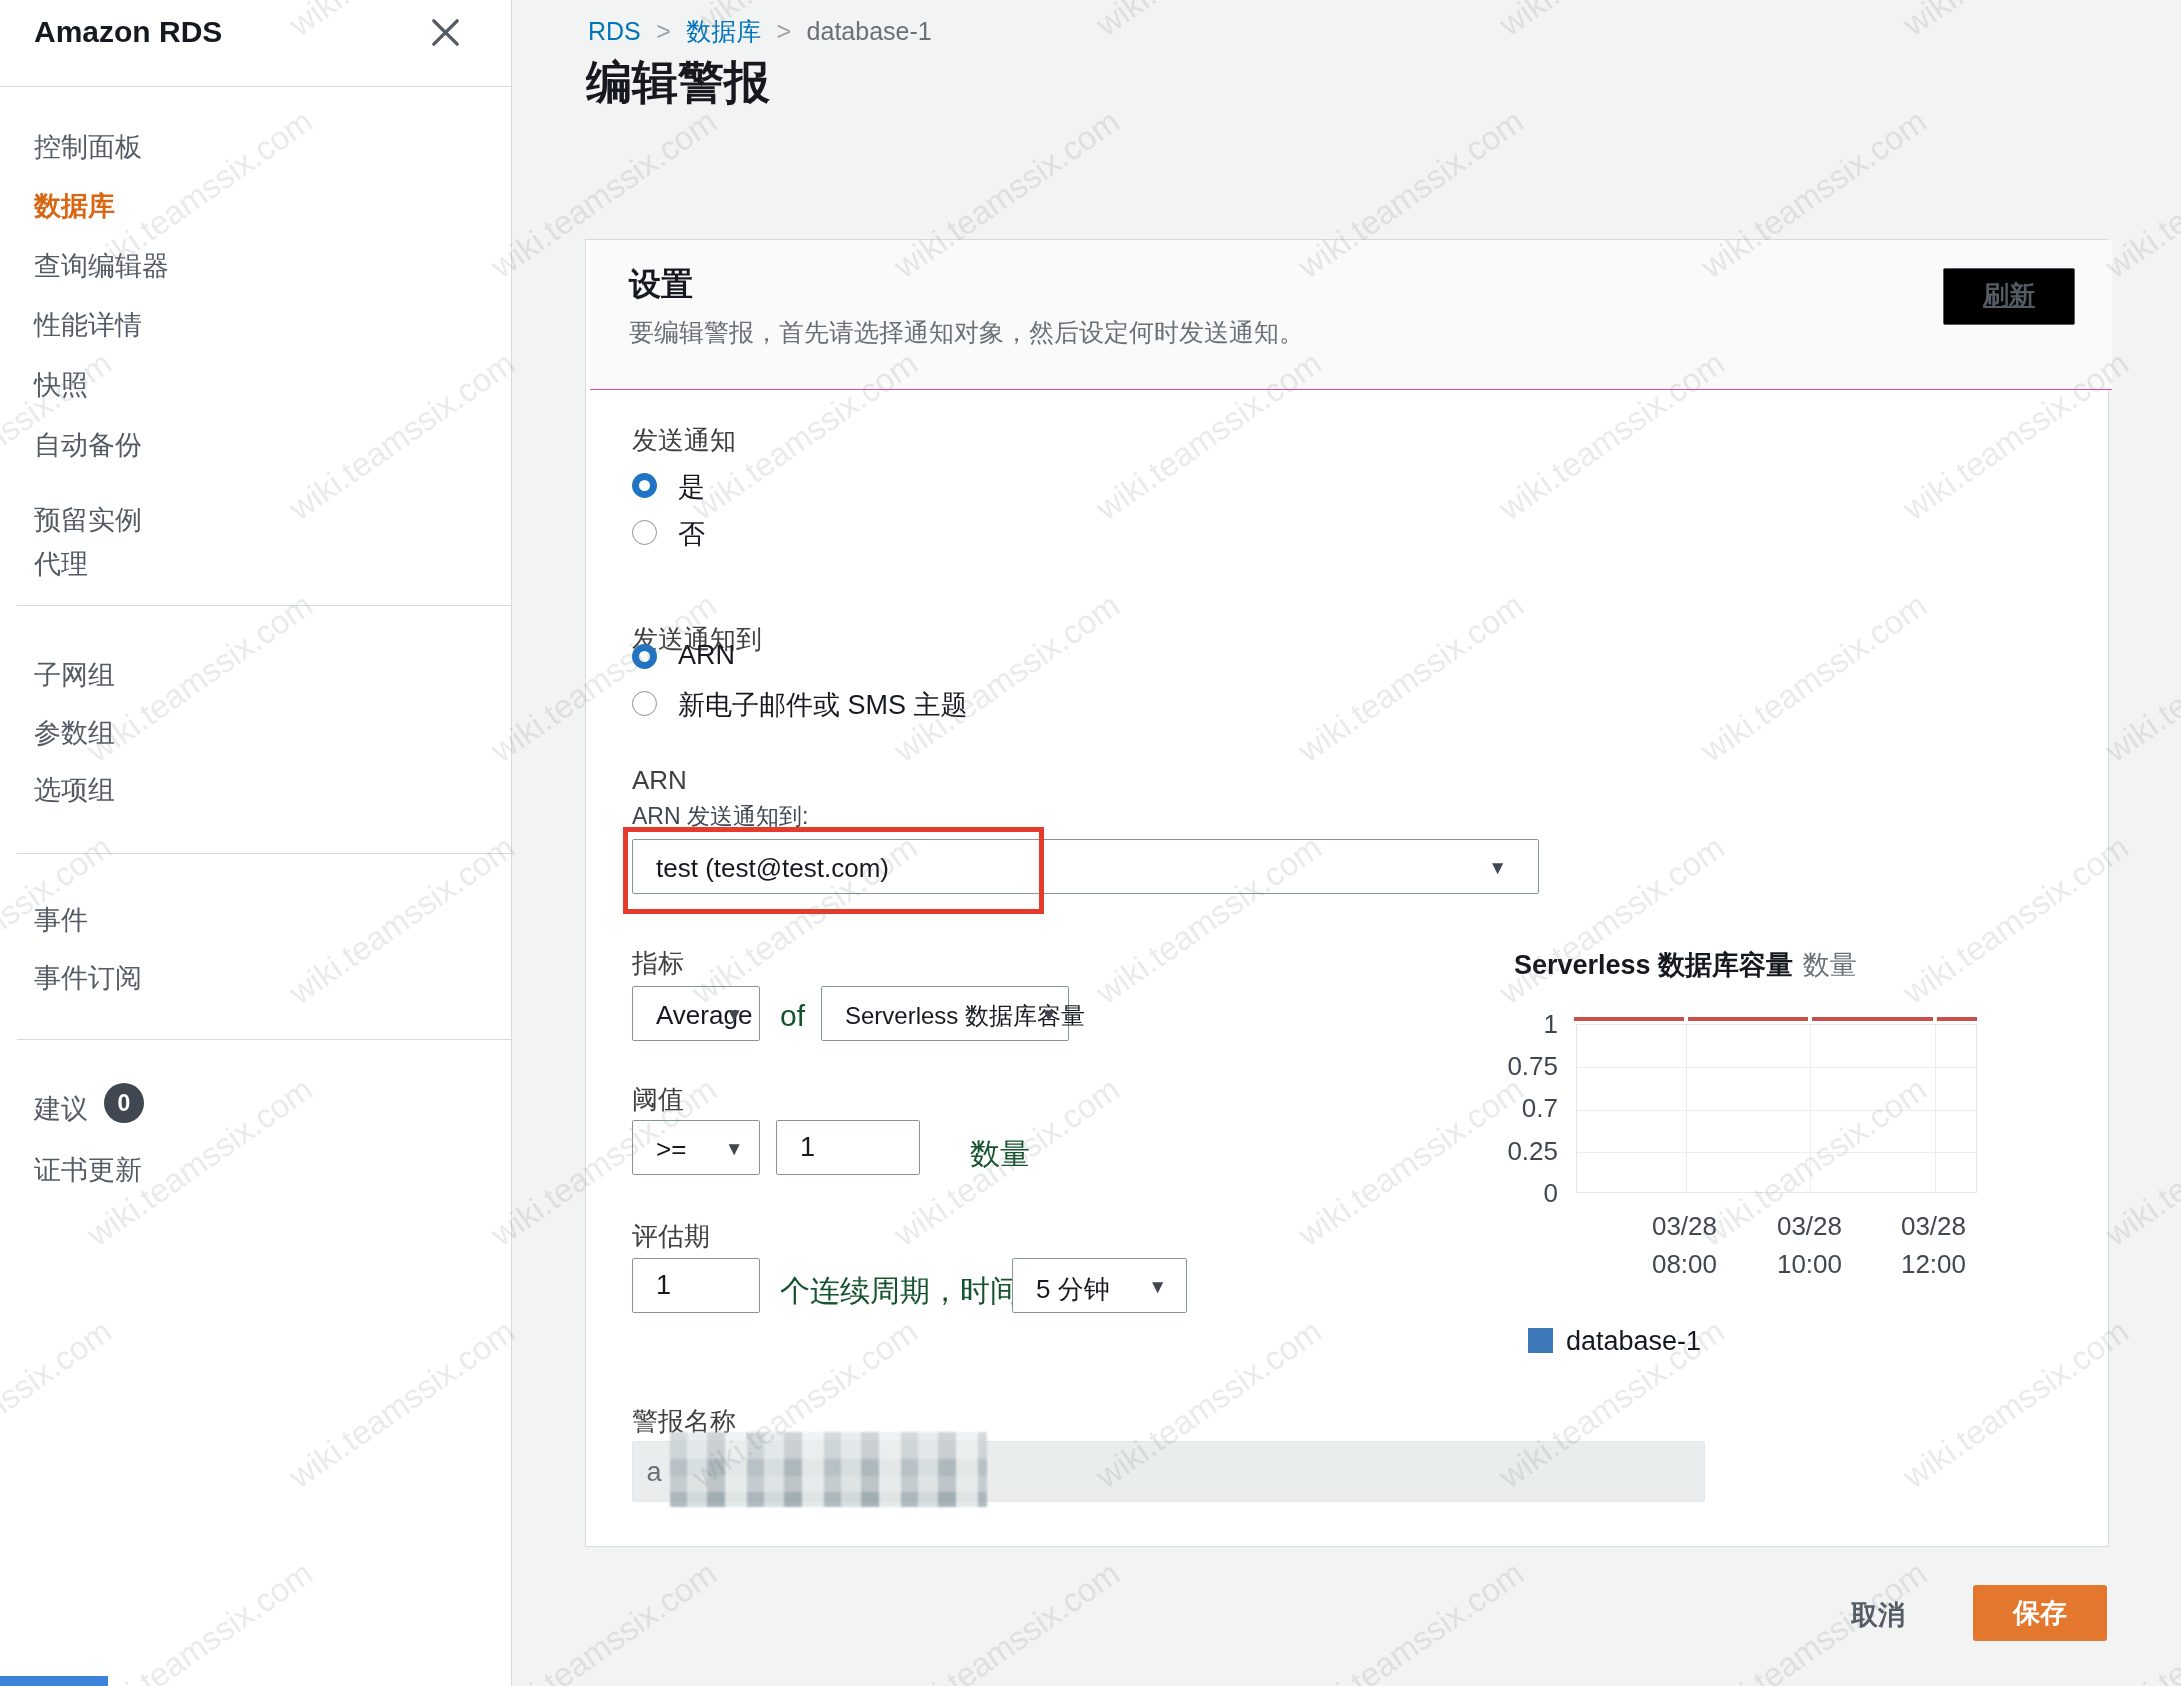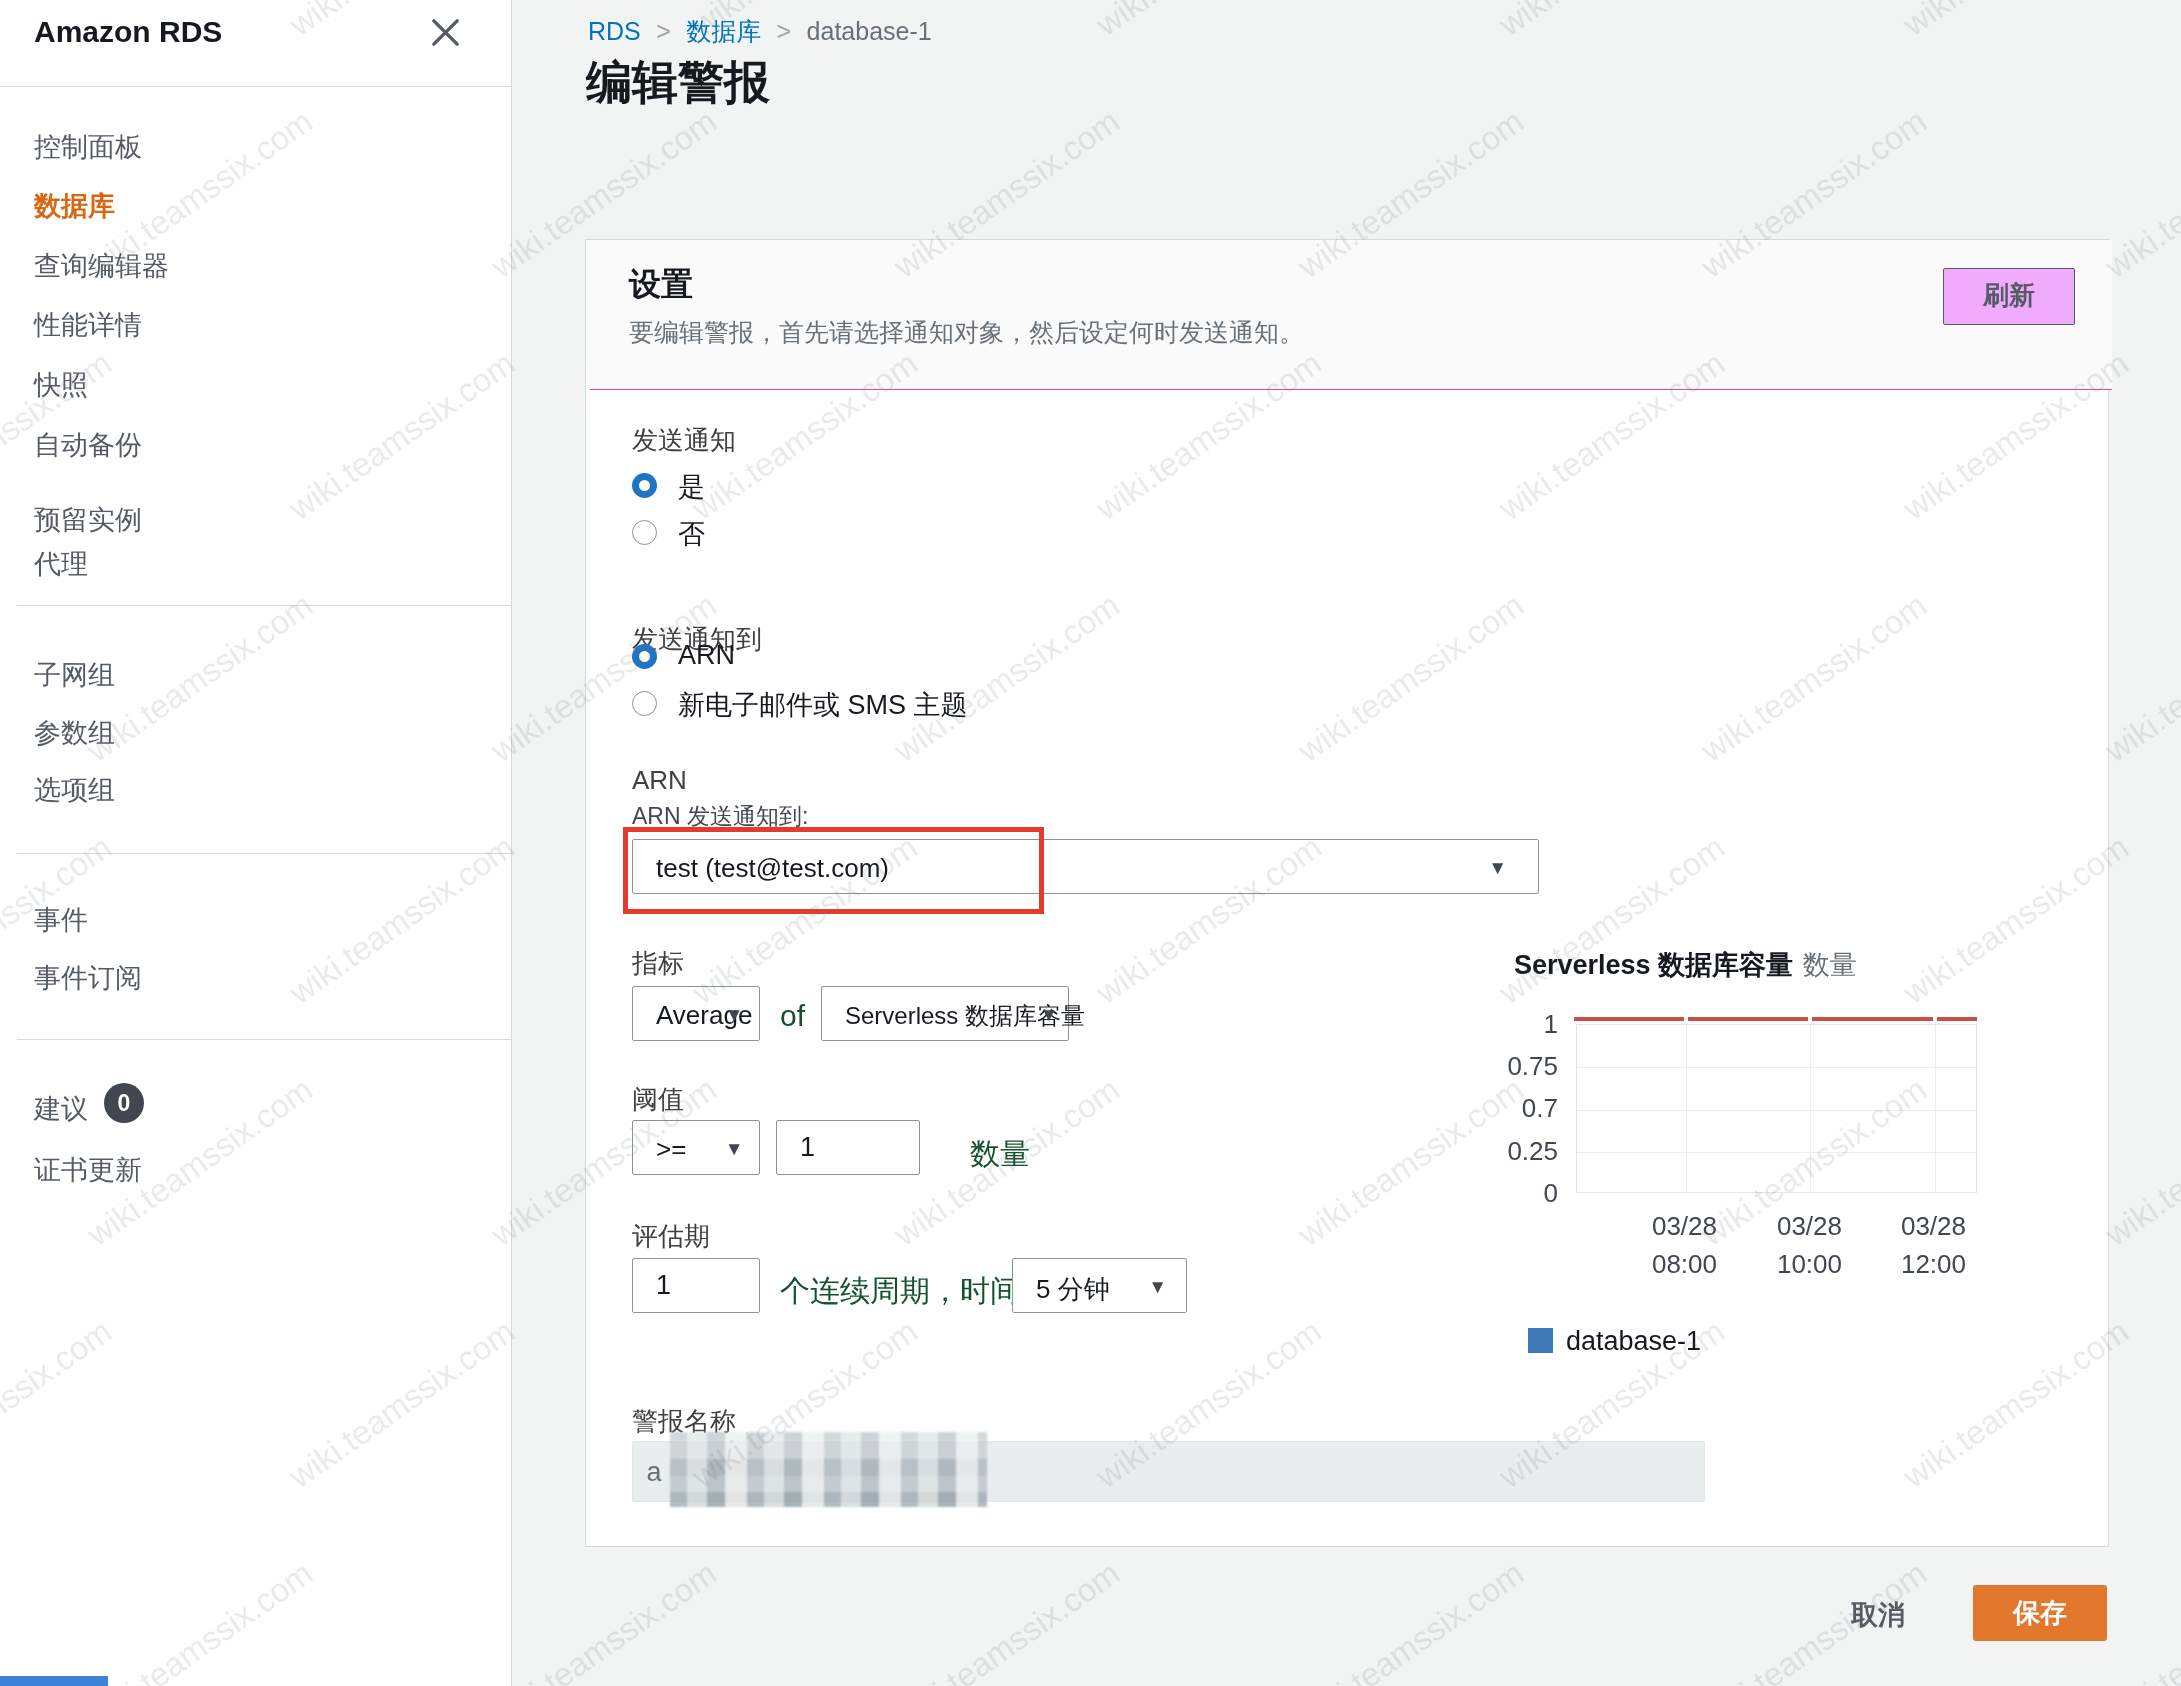--- a/index.html
+++ b/index.html
@@ -28,22 +28,22 @@
   .crumb .sep{color:#99a4a9;margin:0 15.4px;font-size:25px;}
   .crumb .current{color:#687078;}
   #page-title{position:absolute;left:586px;top:52px;font-size:46px;font-weight:bold;color:#16191f;}
   #page-sub{position:absolute;left:588px;top:117px;font-size:26px;color:#16191f;}
 
   
   #panel{position:absolute;left:585px;top:239px;width:1524px;height:1308px;background:#ffffff;border:1px solid #d5dbdb;box-sizing:border-box;}
   #panel-header{position:absolute;left:4px;top:0;width:100%;height:150px;background:#fafafa;border-bottom:1px solid #ec4899;box-sizing:border-box;}
   #panel-title{position:absolute;left:39px;top:23px;font-size:32px;font-weight:bold;color:#16191f;}
   #panel-desc{position:absolute;left:39px;top:76px;font-size:25px;color:#687078;}
-  #refresh-btn{position:absolute;left:1353px;top:28px;width:132px;height:57px;background:#f0abfc;border:1.9px solid #545b64;border-radius:1.9px;
-               font-size:26px;font-weight:bold;color:#545b64;text-align:center;line-height:53px;cursor:pointer;box-sizing:border-box;}
+  #refresh-btn{position:absolute;left:1353px;top:28px;width:132px;height:57px;background:#000000;border:1.9px solid #545b64;border-radius:1.9px;
+               font-size:26px;font-weight:bold;color:#545b64;text-align:center;line-height:53px;cursor:pointer;box-sizing:border-box;text-decoration:underline;}
 
   .flabel{position:absolute;font-size:26px;color:#404040;white-space:nowrap;}
   .sublabel{position:absolute;font-size:23px;color:#414750;white-space:nowrap;}
 
   .radio{position:absolute;width:25px;height:25px;border-radius:50%;border:1.9px solid #879596;background:#fff;box-sizing:border-box;cursor:pointer;}
   .radio.sel{border:7.7px solid #2173c4;}
   .rlabel{position:absolute;font-size:27px;color:#16191f;cursor:pointer;white-space:nowrap;}
 
   .select{position:absolute;height:55px;background:#fff;border:1px solid #879596;border-radius:1.9px;box-sizing:border-box;cursor:pointer;}
   .select .txt{position:absolute;left:23px;top:12.5px;font-size:26px;color:#16191f;white-space:nowrap;}

